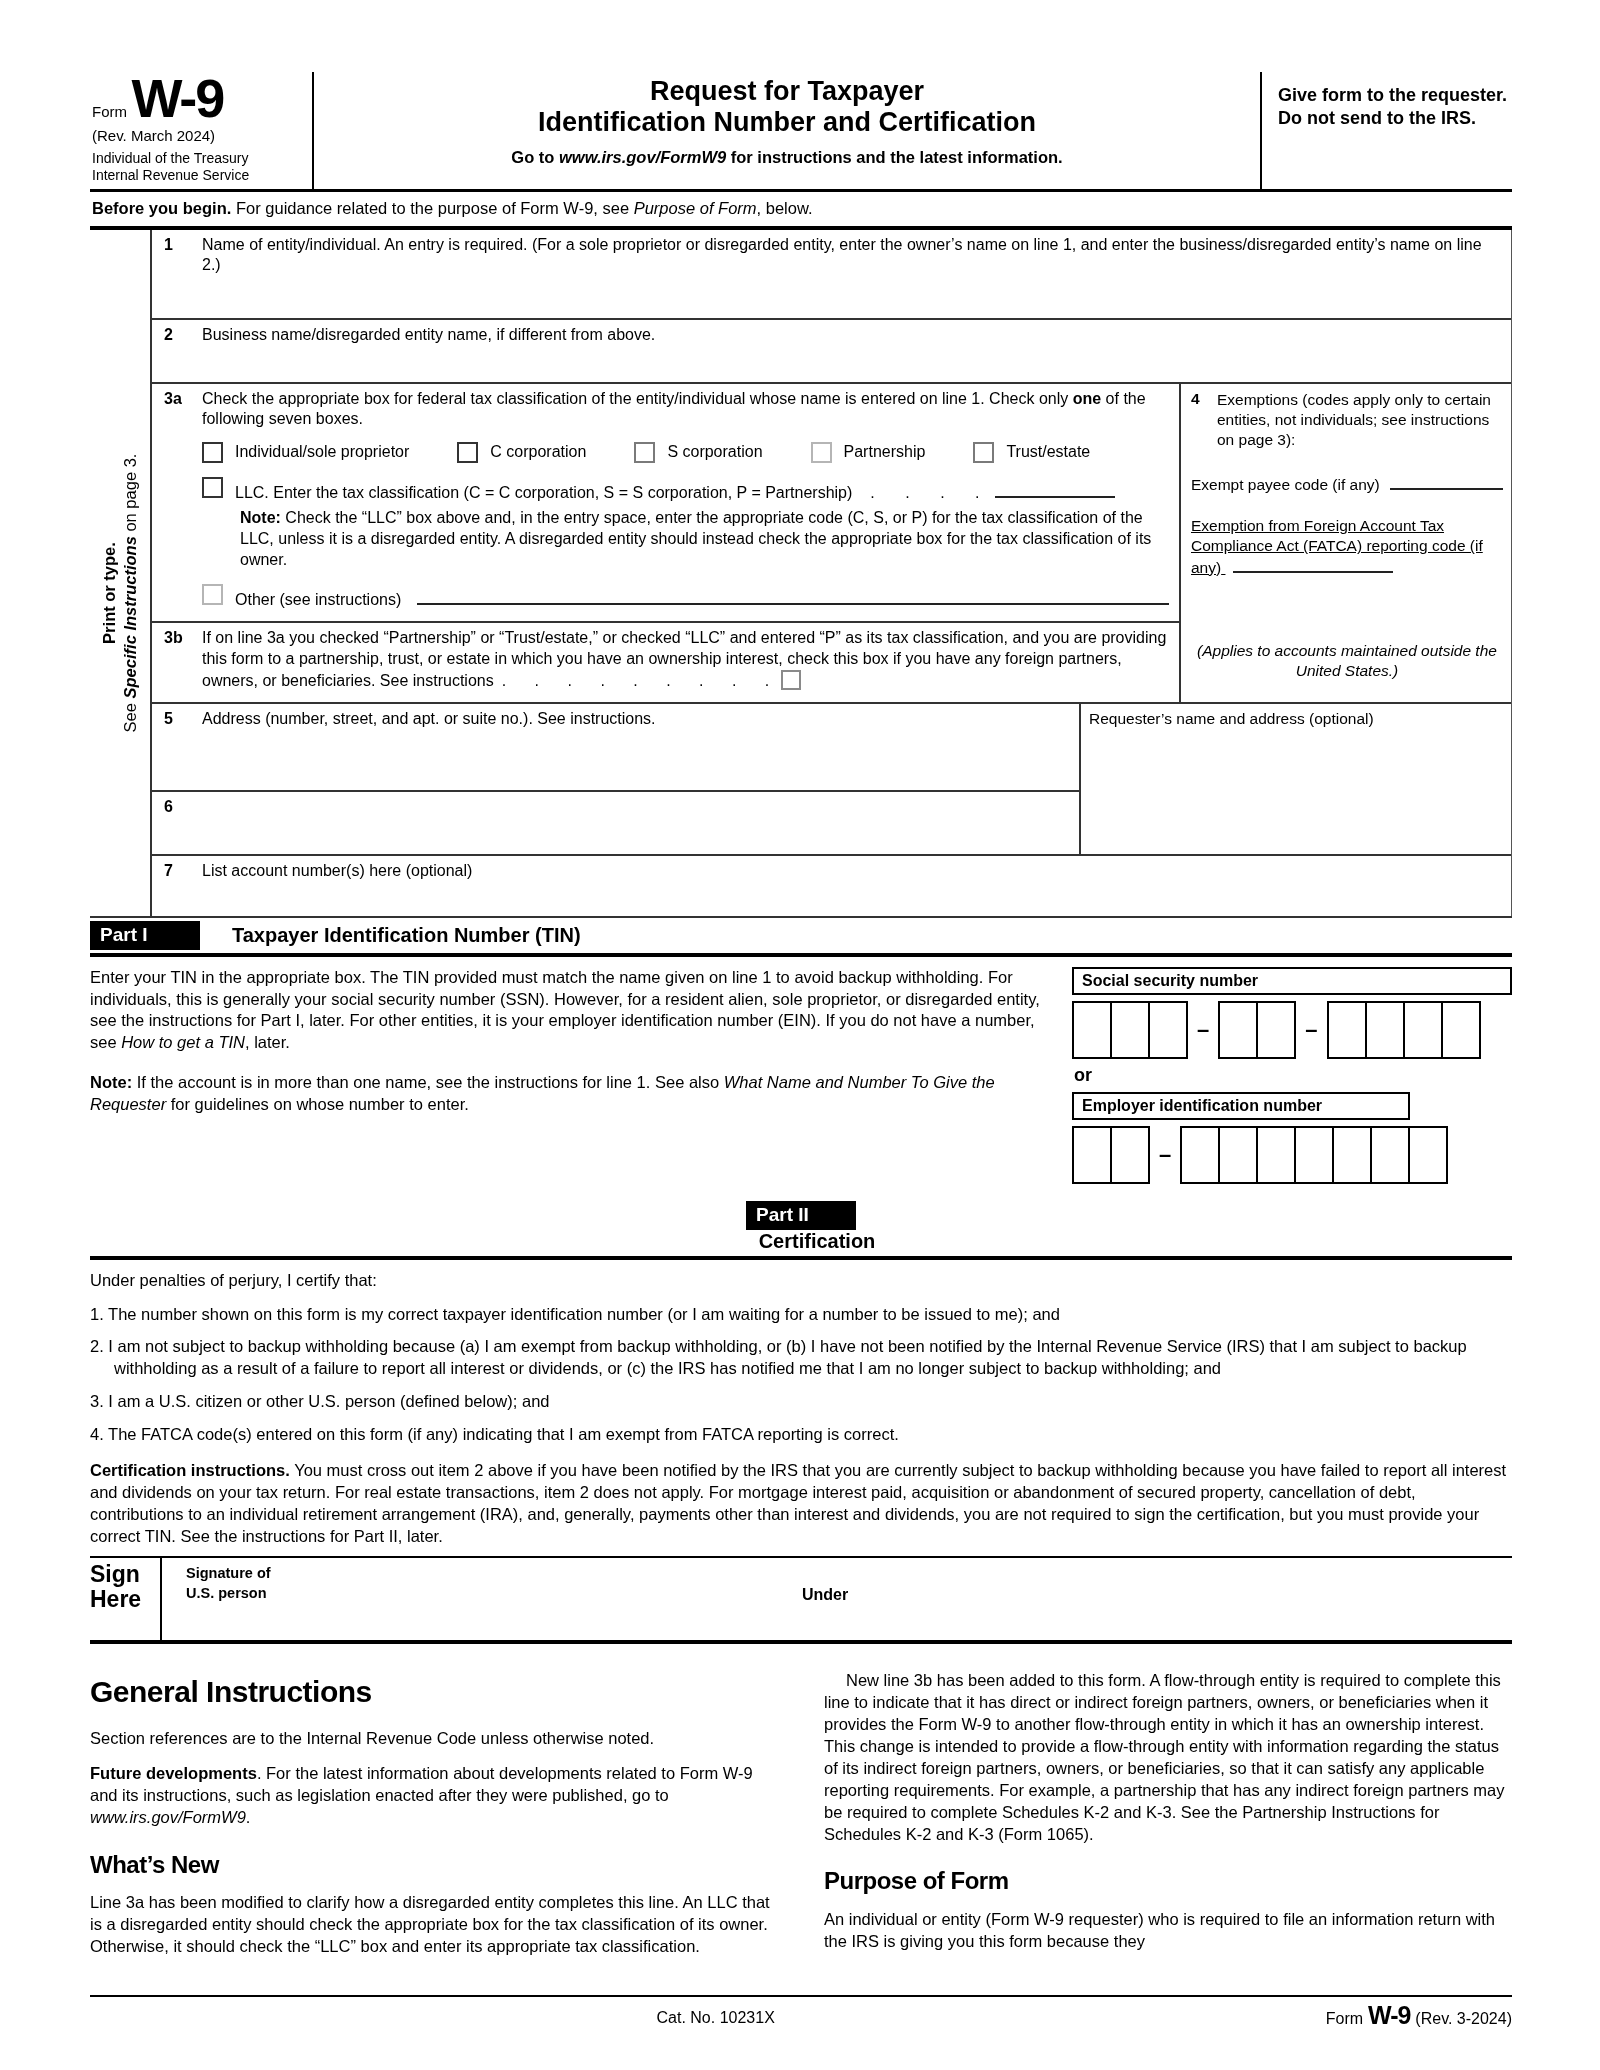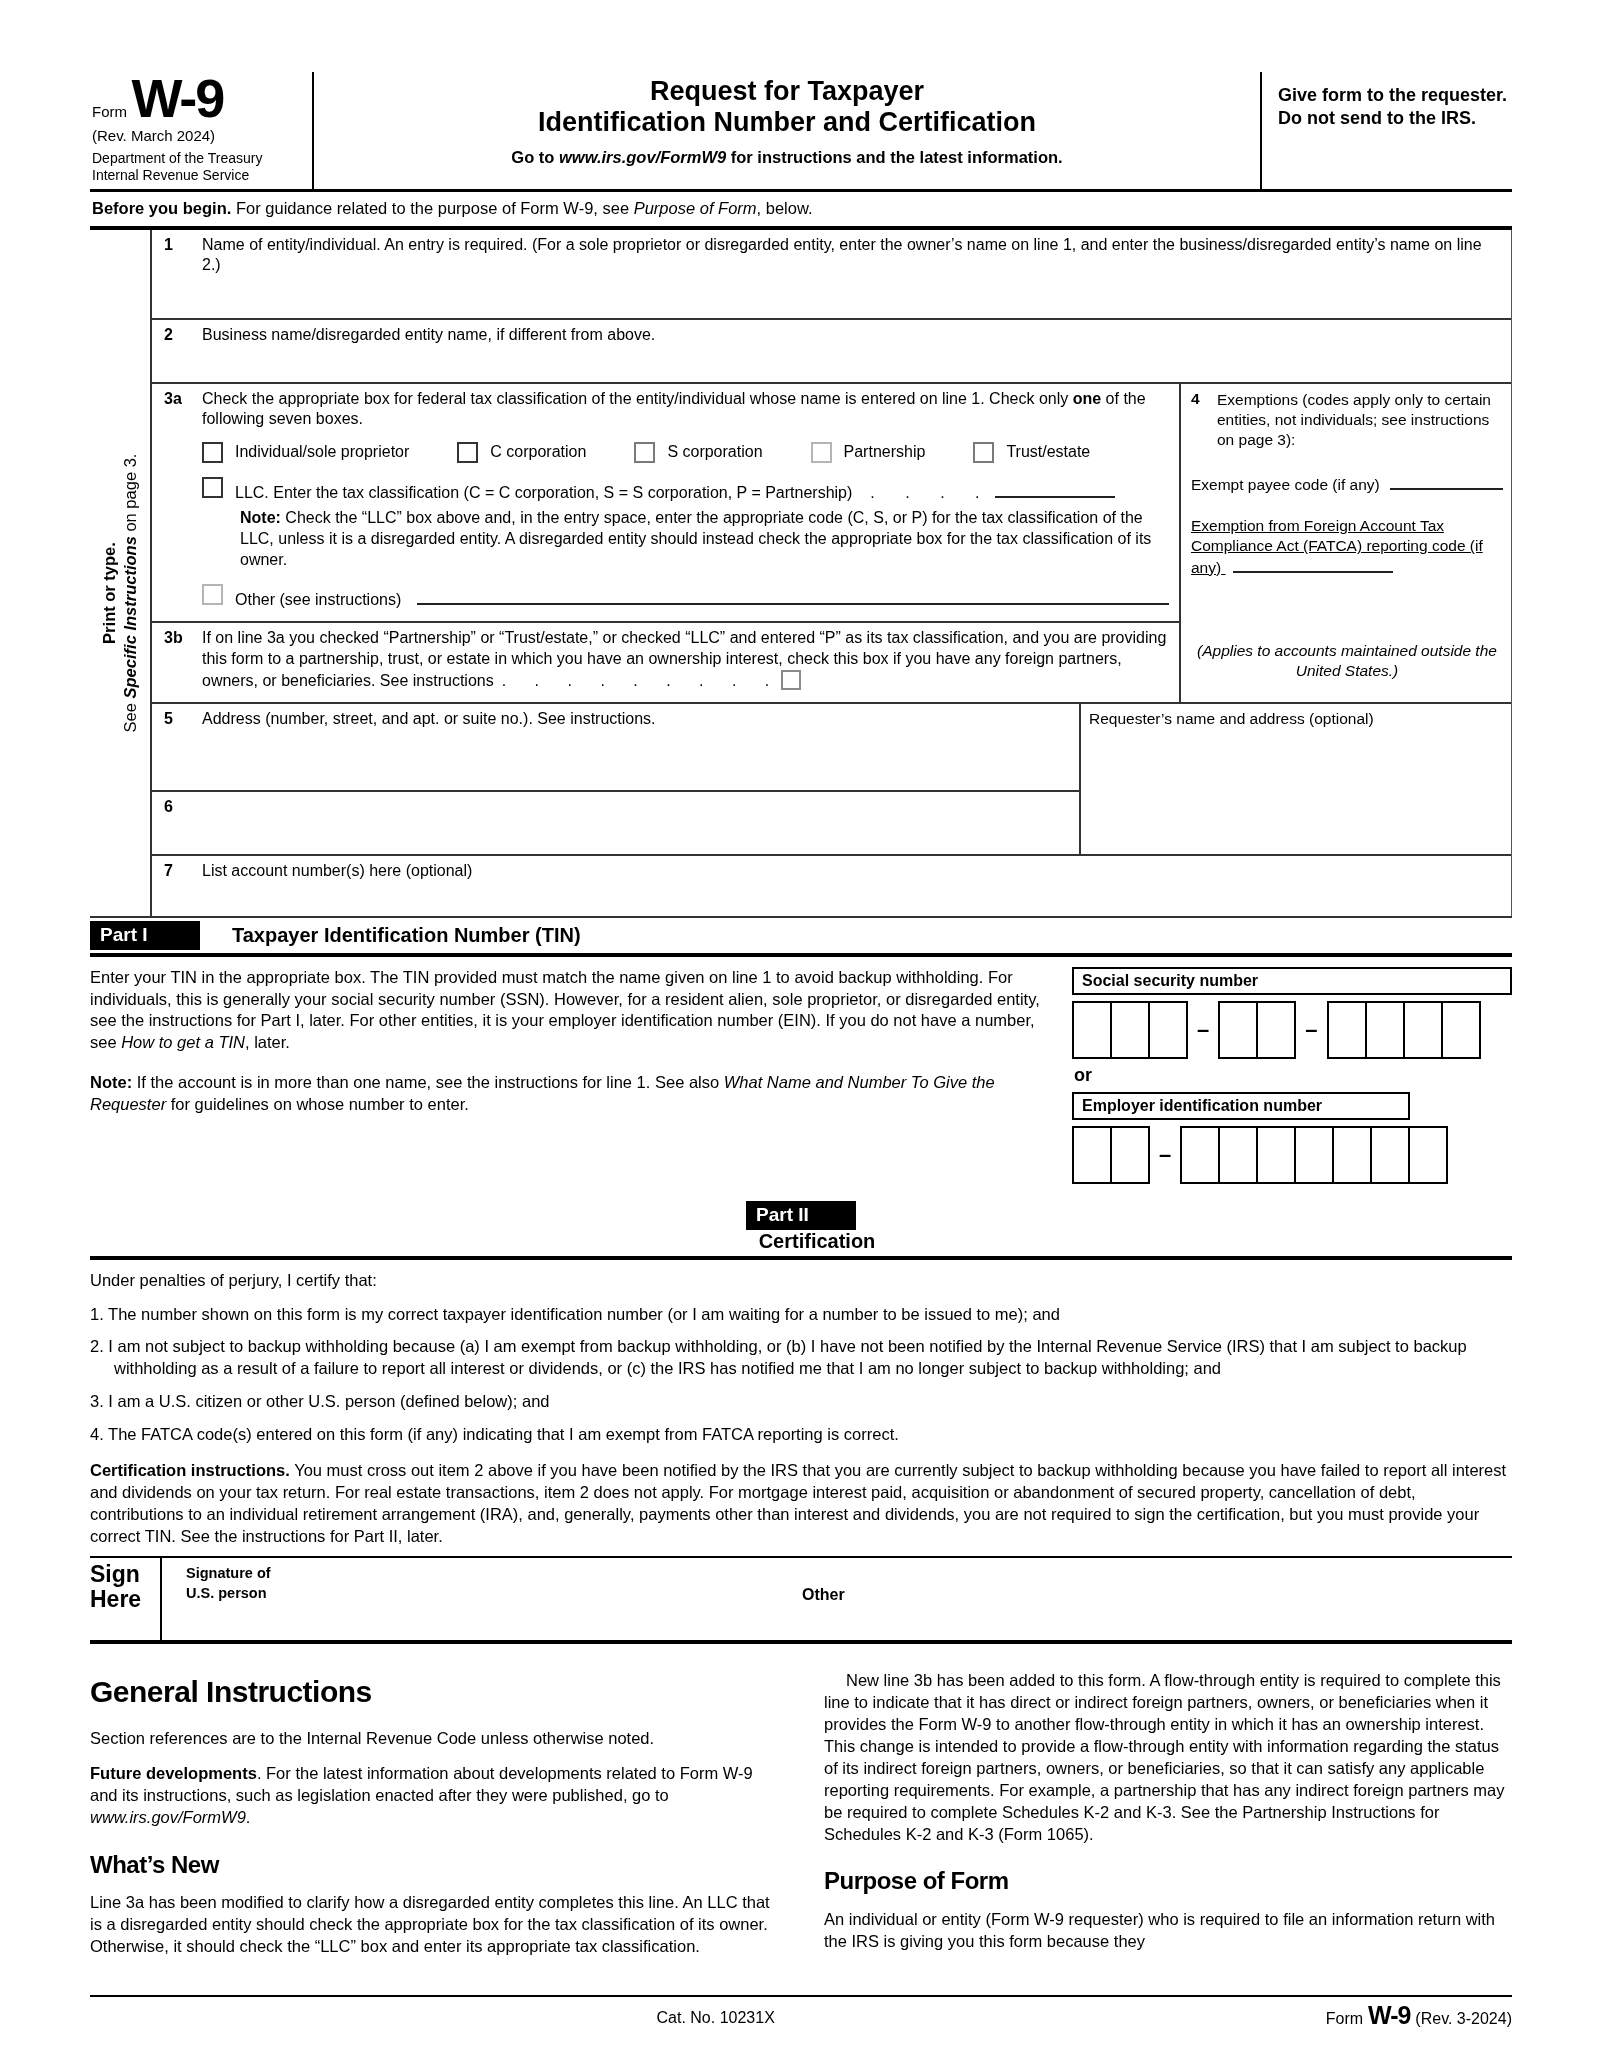--- a/index.html
+++ b/index.html
@@ -143,21 +143,21 @@
 <div class="page">
 
   <div class="header">
     <div class="h-left">
       <div>
         <span class="form-word">Form</span>
         <span class="form-number-big">W-9</span>
       </div>
       <div class="h-rev">(Rev. March 2024)</div>
       <div class="h-dept">
-        <div>Department of the Treasury</div>
+        <div>Individual of the Treasury</div>
         <div>Internal Revenue Service</div>
       </div>
     </div>
     <div class="h-center">
       <div class="h-title">
         <div>Request for Taxpayer</div>
         <div>Identification Number and Certification</div>
       </div>
       <div class="h-goto">
         <span>Go to </span><span class="bi">www.irs.gov/FormW9</span><span> for instructions and the latest information.</span>
@@ -367,21 +367,21 @@
   <div class="sign-row">
     <div class="sign-here">
       <div>Sign</div>
       <div>Here</div>
     </div>
     <div class="sign-rest">
       <div class="sig-label">
         <div>Signature of</div>
         <div>U.S. person</div>
       </div>
-      <div class="date-label">Other</div>
+      <div class="date-label">Under</div>
     </div>
   </div>
 
   <div class="gi">
     <div class="gi-col">
       <div class="gi-h1">General Instructions</div>
       <div class="gi-p">Section references are to the Internal Revenue Code unless otherwise noted.</div>
       <div class="gi-p">
         <b>Future developments</b><span>. For the latest information about developments related to Form W-9 and its instructions, such as legislation enacted after they were published, go to </span><span class="it">www.irs.gov/FormW9</span><span>.</span>
       </div>

